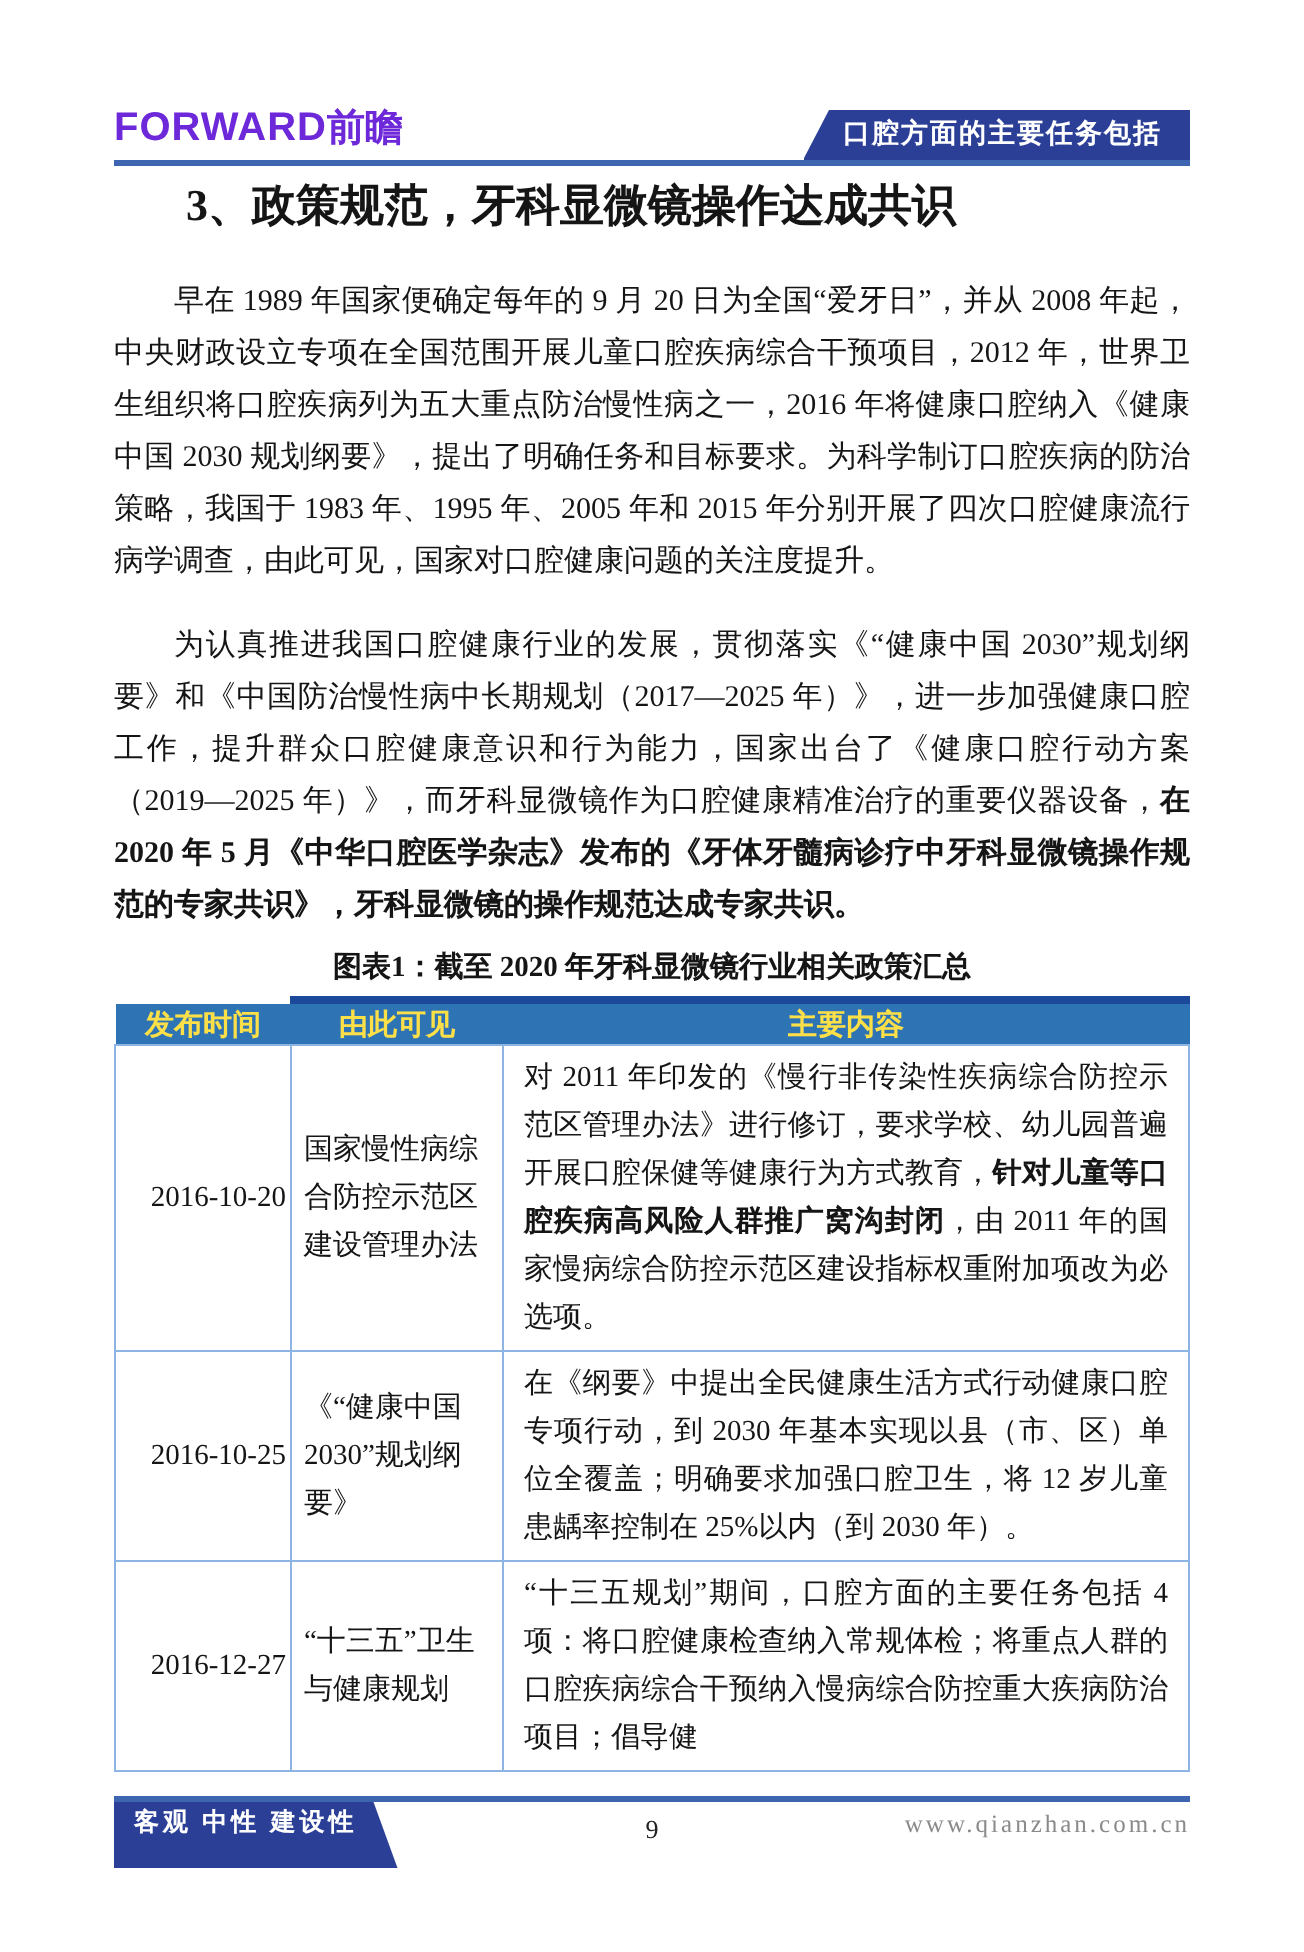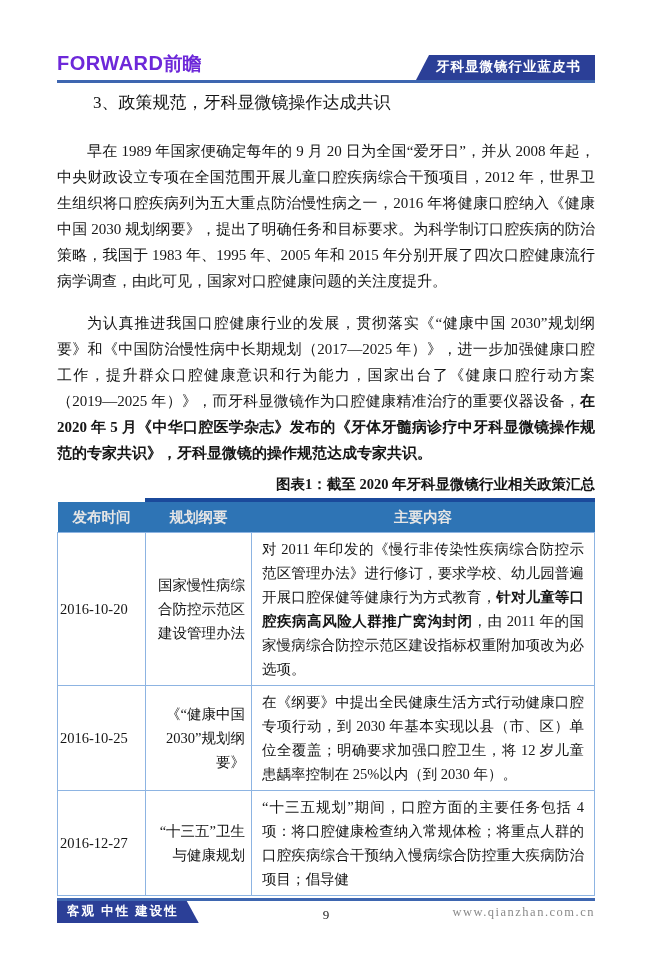--- a/index.html
+++ b/index.html
@@ -18,59 +18,59 @@
   .logo .cn { font-size:19px; letter-spacing:0; }
   .header-badge { position:absolute; right:0; bottom:0;
           background:#2b3f97; color:#fff; font-weight:bold; font-size:13.5px;
           letter-spacing:1px; padding:3px 14px 4px 20px;
           clip-path:polygon(13px 0,100% 0,100% 100%,0 100%); }
   
   .content { padding:82px 57px 0 57px; }
   .para { margin:4px 0 0 0; font-size:15px; line-height:26px; text-align:justify; }
   .indent { text-indent:2em;margin-top:16px; }
   .b { font-weight:bold; }
-  .section-heading { margin:10px 0 24px 36px; font-size:17px; font-weight:normal; line-height:22px; }
-  .figure-title { margin:8px 0 4px 0; text-align:right; font-weight:bold; font-size:14.5px; line-height:20px; }
+  .section-heading { margin:10px 0 24px 36px; font-size:22px; font-weight:bold; line-height:22px; }
+  .figure-title { margin:8px 0 4px 0; text-align:center; font-weight:bold; font-size:14.5px; line-height:20px; }
   
   .accent-row { display:flex; height:4px; }
   .accent-row .spacer { width:88px; }
   .accent-row .bar { flex:1; background:#1b4a9b; }
   table.policy { width:100%; border-collapse:collapse; table-layout:fixed; }
   table.policy col.c1 { width:88px; }
   table.policy col.c2 { width:106px; }
-  th { background:#2e74b5; color:#e5e5e5; font-weight:bold; font-size:14.5px;
-       height:30px; padding:0; border:none;font-family:Liberation Mono, monospace; }
+  th { background:#2e74b5; color:#fde047; font-weight:bold; font-size:14.5px;
+       height:20px; padding:0; border:none;font-family:Liberation Mono, monospace; }
   td { border:1px solid #8db4e2; padding:4px 8px; font-size:14.5px;
        line-height:24px; vertical-align:middle; background:#fff; }
-  td.date   { text-align:left; padding:4px 2px; }
-  td.policy { text-align:right; padding:4px 6px; }
+  td.date   { text-align:right; padding:4px 2px; }
+  td.policy { text-align:left; padding:4px 6px; }
   td.content{ text-align:justify; padding:4px 10px;margin-top:47px; }
   
   .footer { position:absolute; left:0; top:898px; width:100%; height:78px; background:#fff; }
   .footer-rule { margin:0 57px; height:3px; background:#3e66b0; }
   .footer-badge { position:absolute; left:57px; top:3px;
           background:#2b3f97; color:#fff; font-weight:bold; font-size:12.5px;
-          letter-spacing:2px; padding:2px 20px 3px 10px;
+          letter-spacing:2px; padding:2px 20px 14px 10px;
           clip-path:polygon(0 0,calc(100% - 12px) 0,100% 100%,0 100%); }
   .page-number { position:absolute; top:9px; left:0; width:100%; text-align:center;
           font-size:13px; color:#222; }
   .website { position:absolute; right:57px; top:7px; color:#8a8a8a;
           font-family:Liberation Serif, serif;
           font-size:12.5px; letter-spacing:1.5px; }
 </style>
 </head>
 <body>
 
 <div class="page">
 
   <div class="header">
     <div class="logo">
       <span>FORWARD</span><span class="cn">前瞻</span>
     </div>
-    <div class="header-badge">牙科显微镜行业蓝皮书</div>
+    <div class="header-badge">口腔方面的主要任务包括</div>
   </div>
 
   <div class="content">
 
     <div class="section-heading">3、政策规范，牙科显微镜操作达成共识</div>
 
     <p class="para indent">早在 1989 年国家便确定每年的 9 月 20 日为全国“爱牙日”，并从 2008 年起，中央财政设立专项在全国范围开展儿童口腔疾病综合干预项目，2012 年，世界卫生组织将口腔疾病列为五大重点防治慢性病之一，2016 年将健康口腔纳入《健康中国 2030 规划纲要》，提出了明确任务和目标要求。为科学制订口腔疾病的防治策略，我国于 1983 年、1995 年、2005 年和 2015 年分别开展了四次口腔健康流行病学调查，由此可见，国家对口腔健康问题的关注度提升。</p>
 
     <p class="para indent"><span>为认真推进我国口腔健康行业的发展，贯彻落实《“健康中国 2030”规划纲要》和《中国防治慢性病中长期规划（2017—2025 年）》，进一步加强健康口腔工作，提升群众口腔健康意识和行为能力，国家出台了《健康口腔行动方案（2019—2025 年）》，而牙科显微镜作为口腔健康精准治疗的重要仪器设备，</span><span class="b">在 2020 年 5 月《中华口腔医学杂志》发布的《牙体牙髓病诊疗中牙科显微镜操作规范的专家共识》，牙科显微镜的操作规范达成专家共识。</span></p>
 
@@ -83,21 +83,21 @@
 
     <table class="policy">
       <colgroup>
           <col class="c1">
           <col class="c2">
           <col class="c3">
         </colgroup>
       <thead>
         <tr>
           <th>发布时间</th>
-          <th>规划纲要</th>
+          <th>由此可见</th>
           <th>主要内容</th>
         </tr>
       </thead>
       <tbody>
         <tr>
           <td class="date">2016-10-20</td>
           <td class="policy">国家慢性病综合防控示范区建设管理办法</td>
           <td class="content"><span>对 2011 年印发的《慢行非传染性疾病综合防控示范区管理办法》进行修订，要求学校、幼儿园普遍开展口腔保健等健康行为方式教育，</span><span class="b">针对儿童等口腔疾病高风险人群推广窝沟封闭</span><span>，由 2011 年的国家慢病综合防控示范区建设指标权重附加项改为必选项。</span></td>
         </tr>
         <tr>

